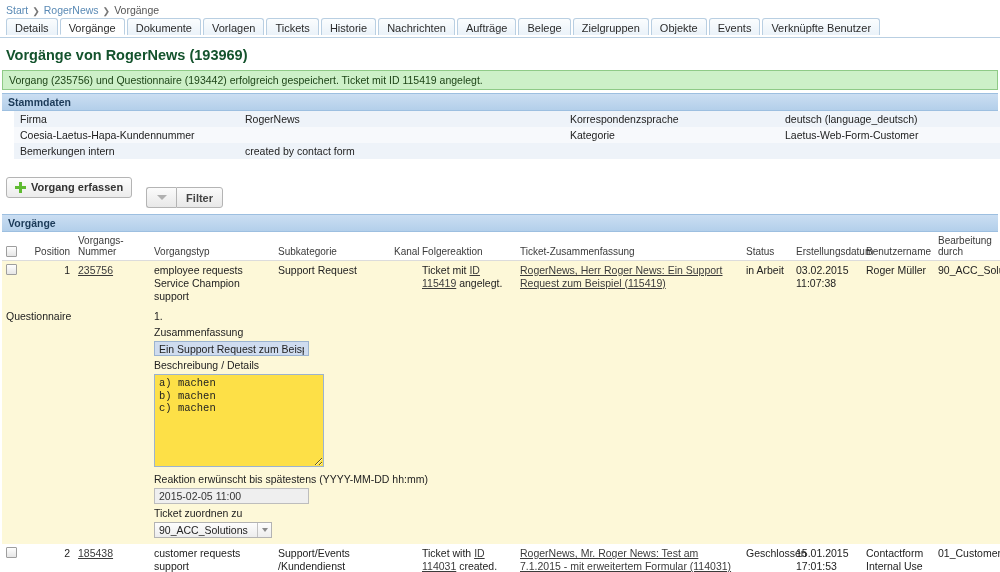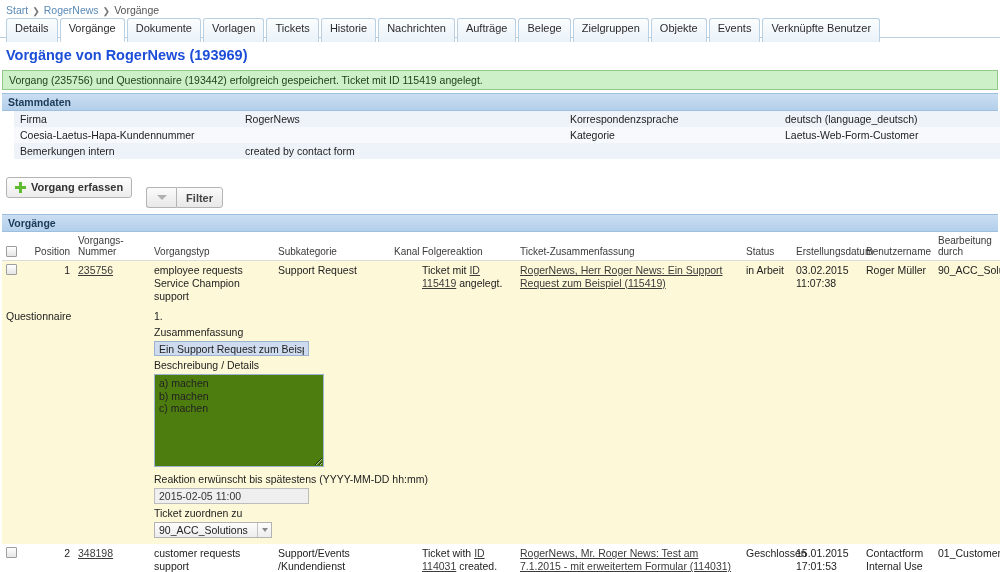--- a/index.html
+++ b/index.html
@@ -27,21 +27,21 @@
   
   .tabbar {
     position: relative;
     height: 21px;
     padding-left: 6px;
     border-bottom: 1px solid #b9cfe2;
     white-space: nowrap;
   }
   .tab {
     display: inline-block;
-    height: 24px;
+    height: 17px;
     line-height: 19px;
     padding: 0 8px;
     margin-right: 2px;
     font-size: 11px;
     color: #2b2b2b;
     background: linear-gradient(to bottom,#fbfdfe 0%, #eaf2f9 100%);
     border: 1px solid #b9cfe2;
     border-bottom: none;
     border-radius: 3px 3px 0 0;
     vertical-align: bottom;
@@ -52,21 +52,21 @@
   .tab.active {
     background: #ffffff;
     border-bottom: 1px solid #ffffff;
     z-index: 2;
   }
 
   
   .page-title {
     font-size: 14.5px;
     font-weight: bold;
-    color: #1d4ed8;
+    color: #14532d;
     padding: 9px 6px 7px 6px;
   }
 
   
   .banner {
     margin: 0 2px 3px 2px;
     background: #cdf0c8;
     border: 1px solid #8fca87;
     color: #1d4417;
     font-size: 10.5px;
@@ -230,26 +230,26 @@
     background: #cfdcef;
     border: 1px solid #9bb3d0;
     font-size: 10.5px;
     color: #222;
     padding: 0 4px;
     font-family: "Liberation Sans", sans-serif;
     line-height: 14px;
   }
   .q-textarea {
     width: 170px; height: 93px;
-    background: #4d7c0f;
+    background: #fde047;
     border: 1px solid #9bb3d0;
     font-size: 10.5px;
     color: #222;
     padding: 2px 4px;
-    font-family: Liberation Sans, sans-serif;
+    font-family: Liberation Mono, monospace;
     resize: both;
     line-height: 12.5px;
     overflow: hidden;
   }
   .q-date {
     width: 155px; height: 16px;
     background: #efefef;
     border: 1px solid #bdbdbd;
     font-size: 10.5px;
     color: #333;
@@ -388,21 +388,21 @@
 c) machen</textarea><div class="q-fieldlabel">Reaktion erwünscht bis spätestens (YYYY-MM-DD hh:mm)</div><input class="q-date" type="text" value="2015-02-05 11:00" style=""><div class="q-fieldlabel">Ticket zuordnen zu</div><span class="q-select">
             <span>90_ACC_Solutions</span>
             <span class="sel-arrow">
               <span class="sel-caret"></span>
             </span>
           </span></td>
       </tr>
       <tr class="r-odd">
         <td><span class="cbx"></span></td>
         <td class="c-num">2</td>
-        <td><a class="lnk" href="#">348198</a></td>
+        <td><a class="lnk" href="#">185438</a></td>
         <td>customer requests support</td>
         <td>Support/Events /Kundendienst</td>
         <td></td>
         <td><span>Ticket with </span><a class="lnk" href="#">ID 114031</a><span> created.</span></td>
         <td><a class="lnk" href="#">RogerNews, Mr. Roger News: Test am 7.1.2015 - mit erweitertem Formular (114031)</a></td>
         <td>Geschlossen</td>
         <td>
           <div>15.01.2015</div>
           <div>17:01:53</div>
         </td>

